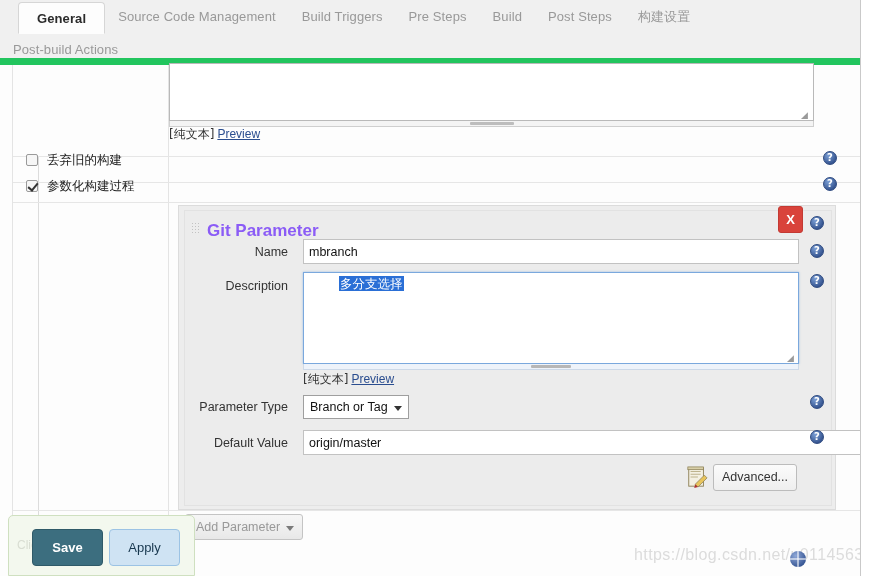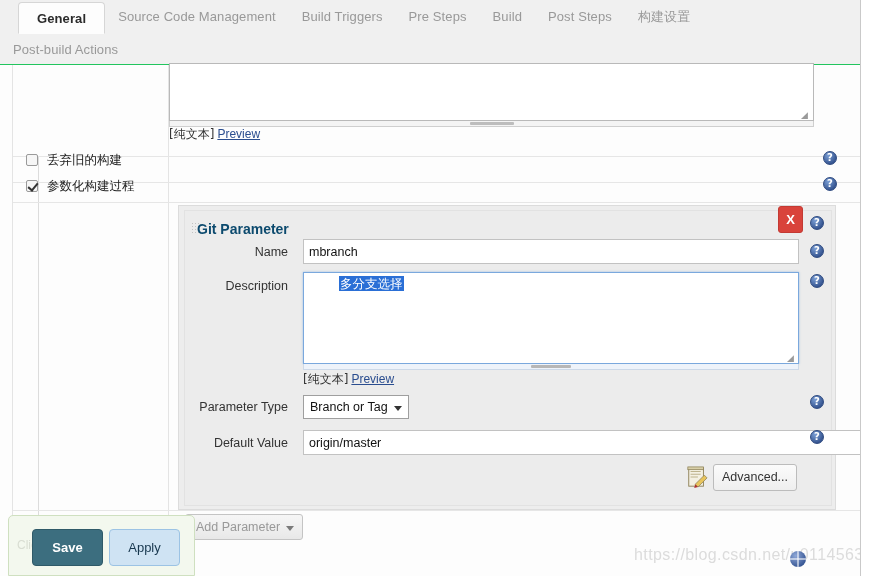--- a/index.html
+++ b/index.html
@@ -15,21 +15,21 @@
     width: 876px; height: 576px;
     background: #fdfdfd;
   }
 
   
   .tabbar {
     position: absolute;
     left: 0; top: 0;
     width: 860px; height: 65px;
     background: #f0f0f0;
-    border-bottom: 1px solid #22c55e;
+    border-bottom: 7px solid #22c55e;
   }
   .tabrow {
     position: absolute;
     left: 0; width: 860px;
     height: 33px;
     display: flex;
     align-items: flex-end;
   }
   .tabrow.row1 { top: 0; }
   .tabrow.row2 { top: 33px; }
@@ -176,24 +176,24 @@
   }
   .gp-inner {
     position: absolute;
     left: 5px; top: 4px;
     width: 648px; height: 296px;
     background: #ececec;
     border: 1px solid #e2e2e2;
   }
   .gp-title {
     position: absolute;
-    left: 12px; top: 10px;
-    font-size: 14px;
+    left: 22px; top: 10px;
+    font-size: 17px;
     font-weight: bold;
-    color: #0c4a6e;
+    color: #8b5cf6;
     white-space: nowrap;
   }
   .drag-grip {
     position: absolute;
     left: 6px; top: 11px;
     width: 9px; height: 11px;
     background-image:
       radial-gradient(#c2c2c2 40%, transparent 42%);
     background-size: 3px 3px;
     cursor: move;

